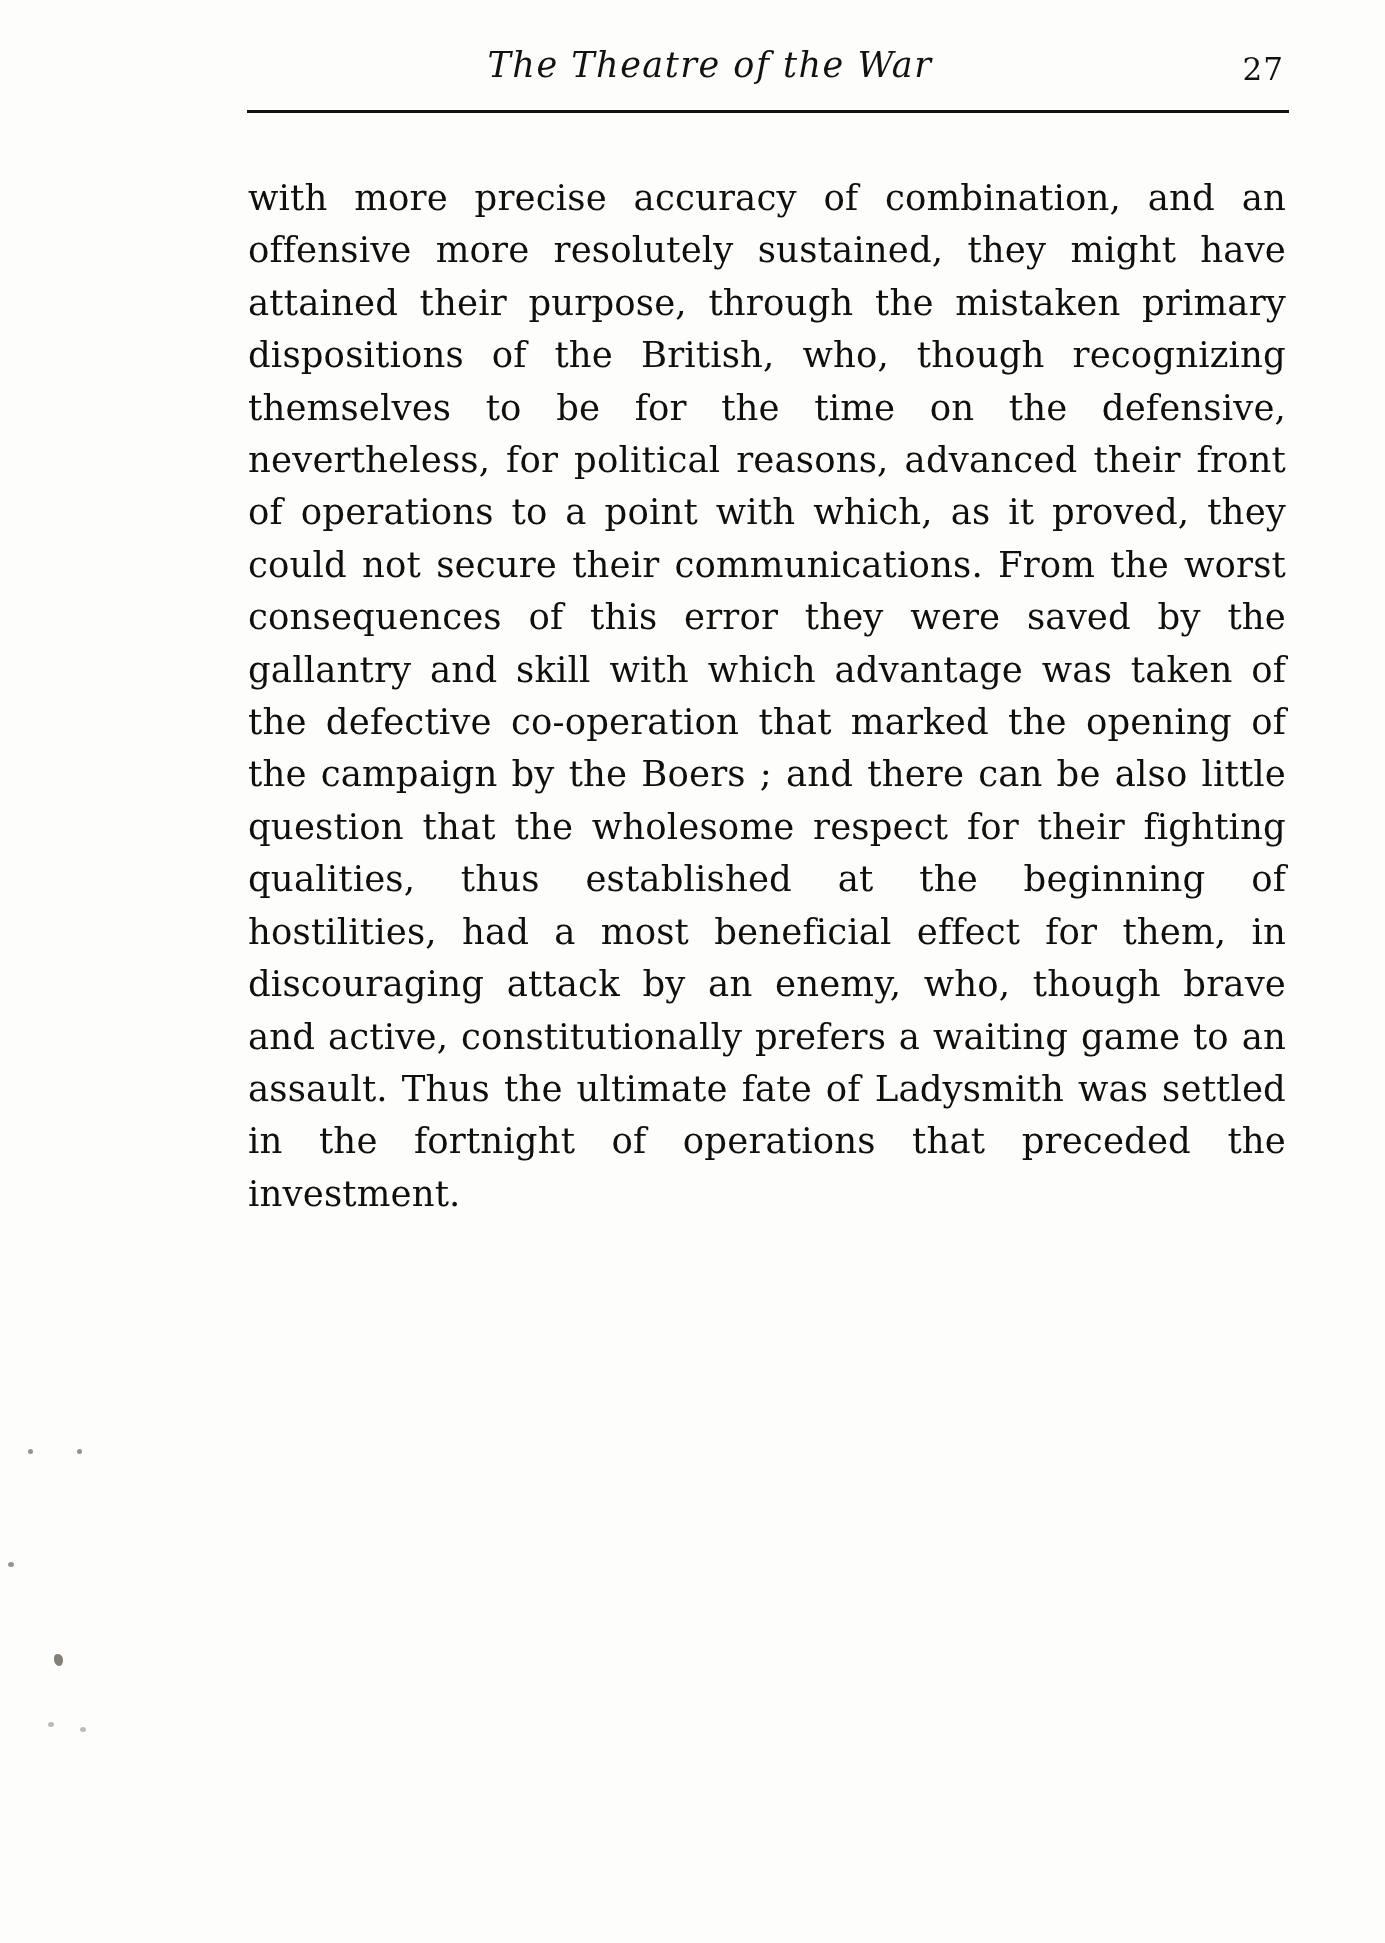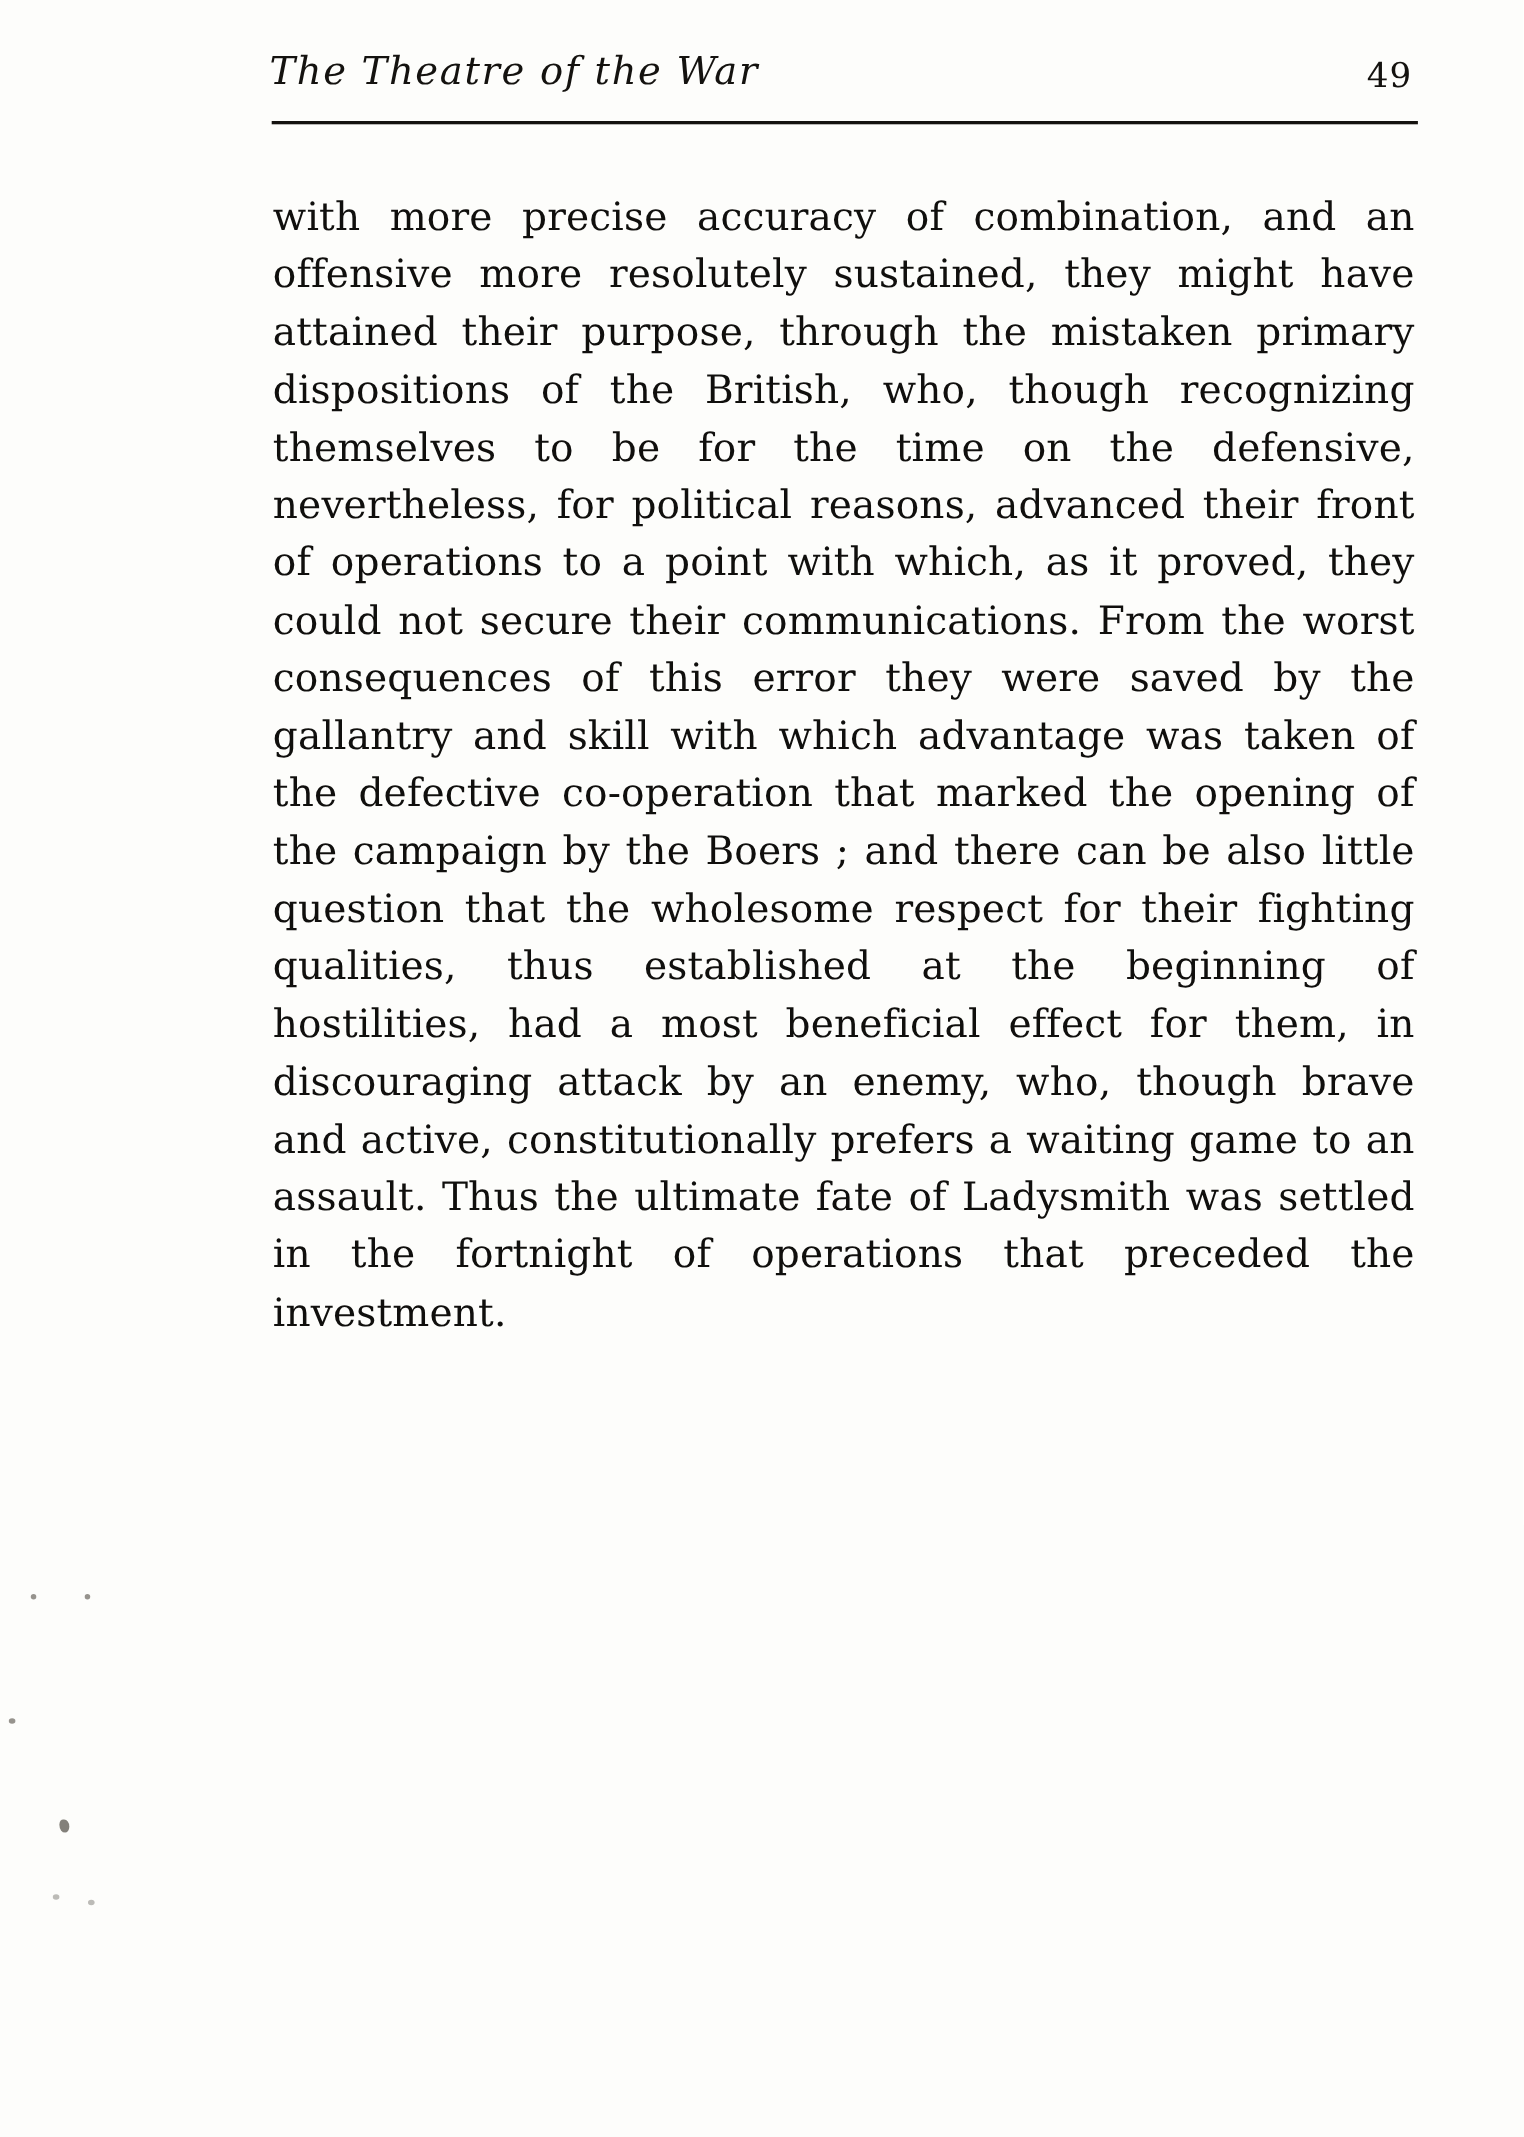--- a/index.html
+++ b/index.html
@@ -30,20 +30,21 @@
     left: 245px;
     top: 45px;
     width: 1045px;
     height: 60px;
   }
   .header-title {
     position: absolute;
     left: 0;
     top: 0;
     width: 930px;
+    text-align: center;
     font-family: "DejaVu Serif", serif;
     font-style: italic;
     font-size: 35px;
     letter-spacing: 1.5px;
     color: #14120f;
     white-space: nowrap;
   }
   .header-folio {
     position: absolute;
     right: 6px;
@@ -96,21 +97,21 @@
   .speck.s5 { left: 48px;  top: 1722px; width: 6px;  height: 5px; opacity: .45; }
   .speck.s6 { left: 80px;  top: 1727px; width: 6px;  height: 5px; opacity: .45; }
 </style>
 </head>
 <body>
 
 <div class="page">
 
   <div class="header">
     <div class="header-title">The Theatre of the War</div>
-    <div class="header-folio">49</div>
+    <div class="header-folio">27</div>
   </div>
   <div class="header-rule"></div>
 
   <div class="body-col">
     <p class="para">with more precise accuracy of combination, and an offensive more resolutely sustained, they might have attained their purpose, through the mistaken primary dispositions of the British, who, though recognizing themselves to be for the time on the defensive, nevertheless, for political reasons, advanced their front of operations to a point with which, as it proved, they could not secure their communications. From the worst consequences of this error they were saved by the gallantry and skill with which advantage was taken of the defective co-operation that marked the opening of the campaign by the Boers ; and there can be also little question that the wholesome respect for their fighting qualities, thus established at the beginning of hostilities, had a most beneficial effect for them, in discouraging attack by an enemy, who, though brave and active, constitutionally prefers a waiting game to an assault. Thus the ultimate fate of Ladysmith was settled in the fortnight of operations that preceded the investment.</p>
   </div>
 
   <span class="speck s1"></span>
   <span class="speck s2"></span>
   <span class="speck s3"></span>

